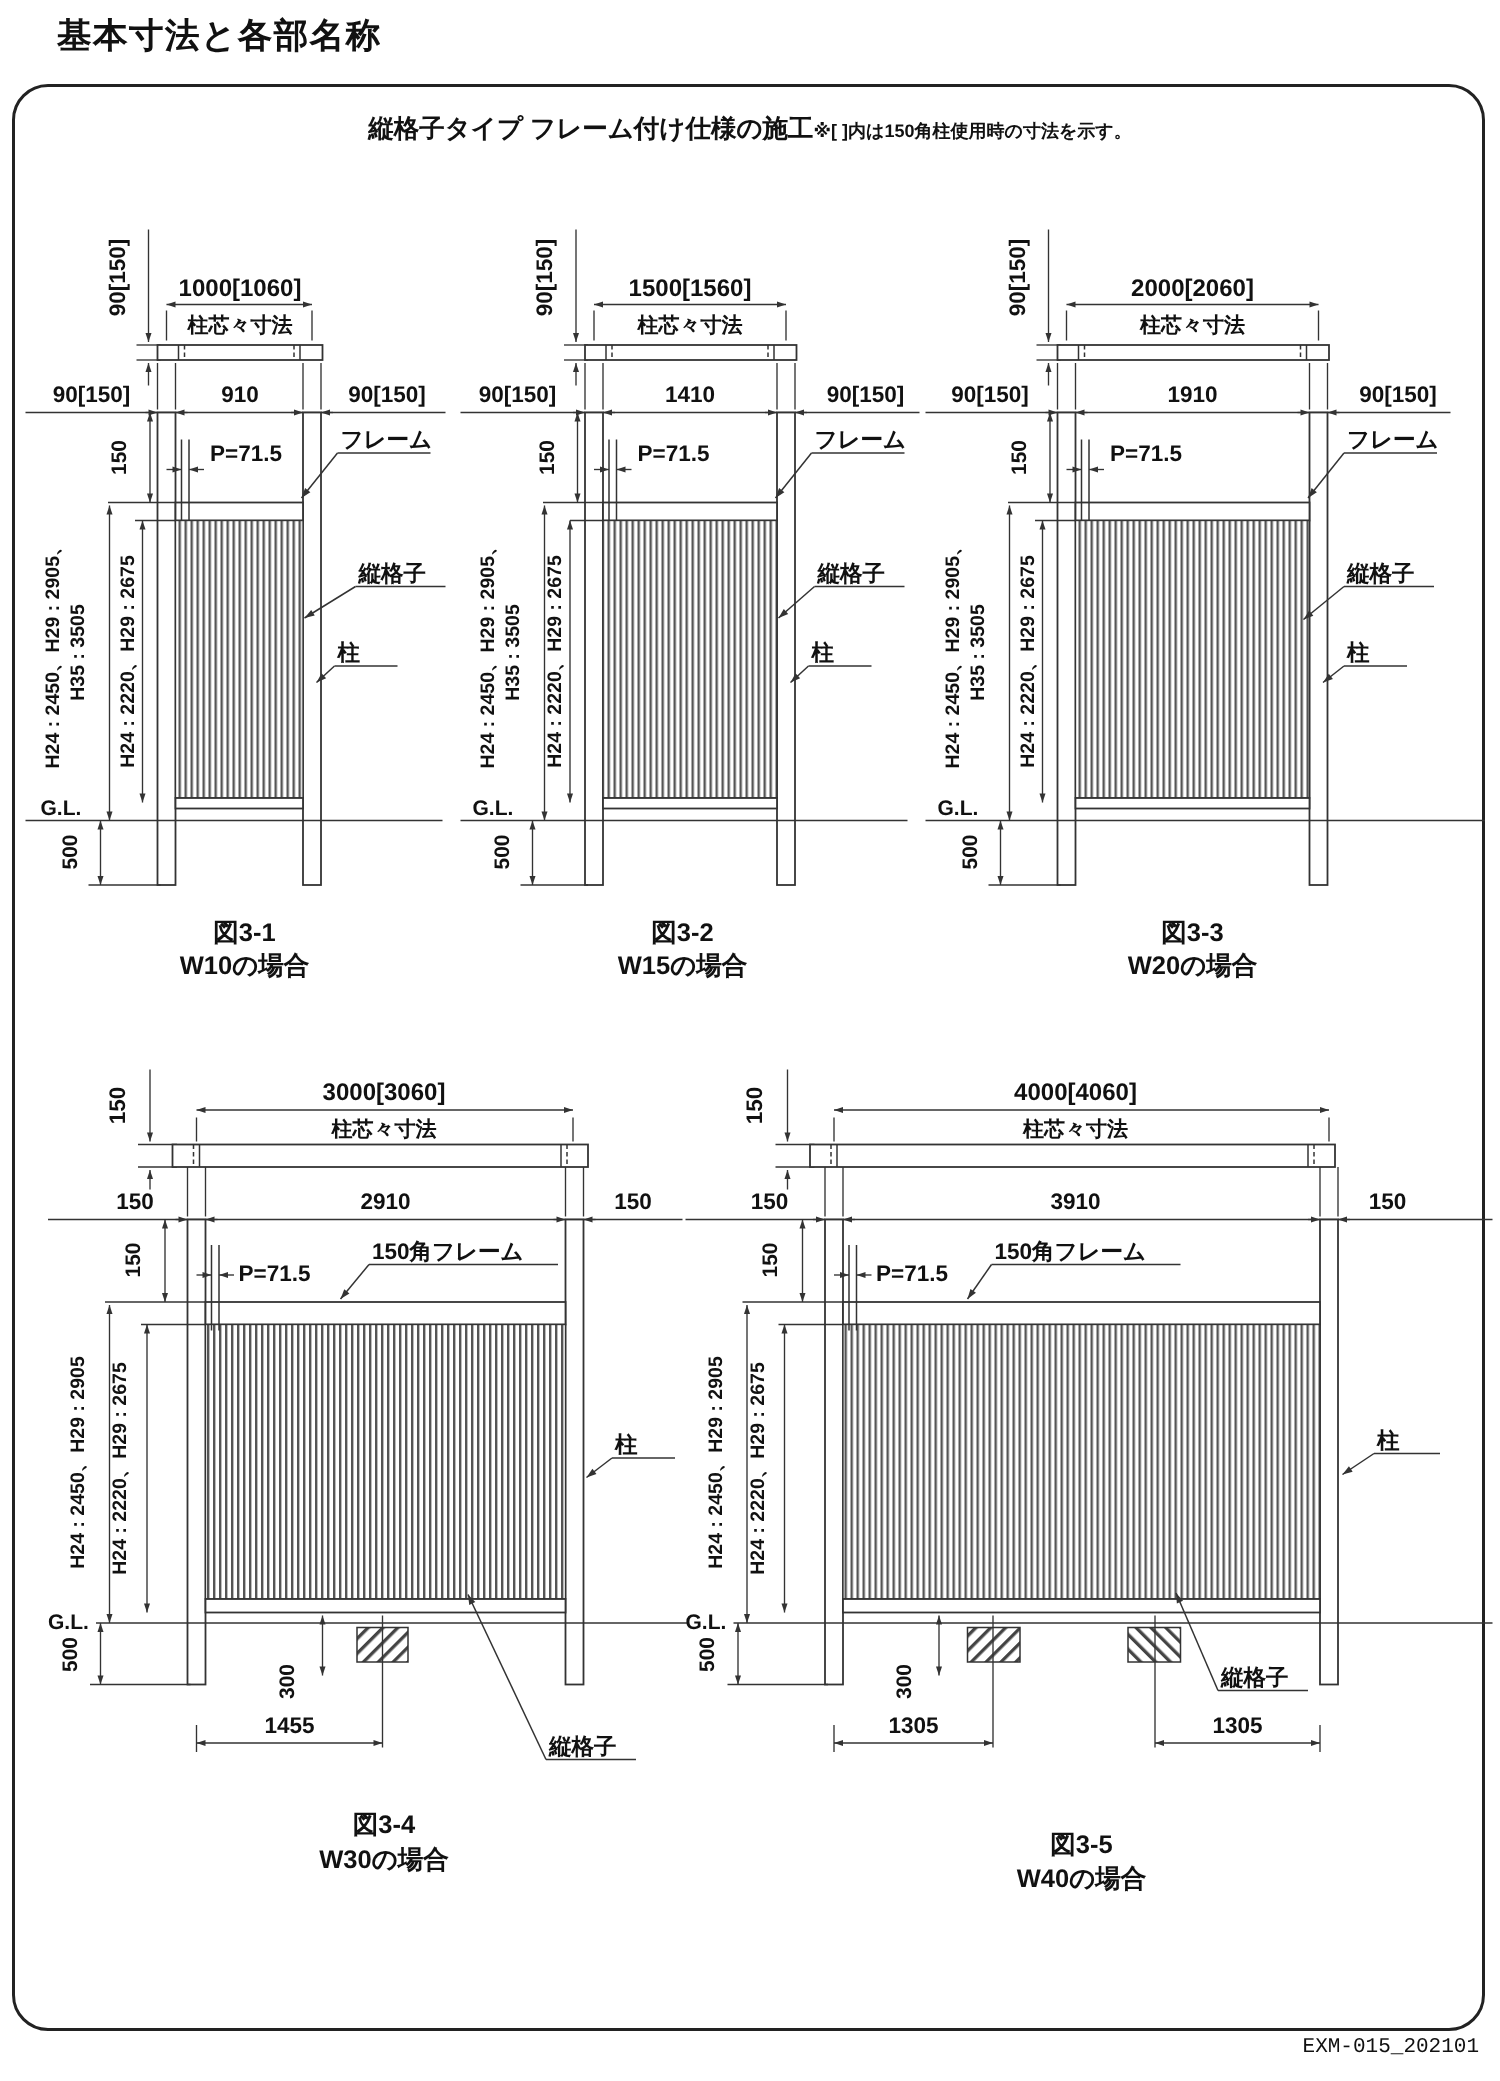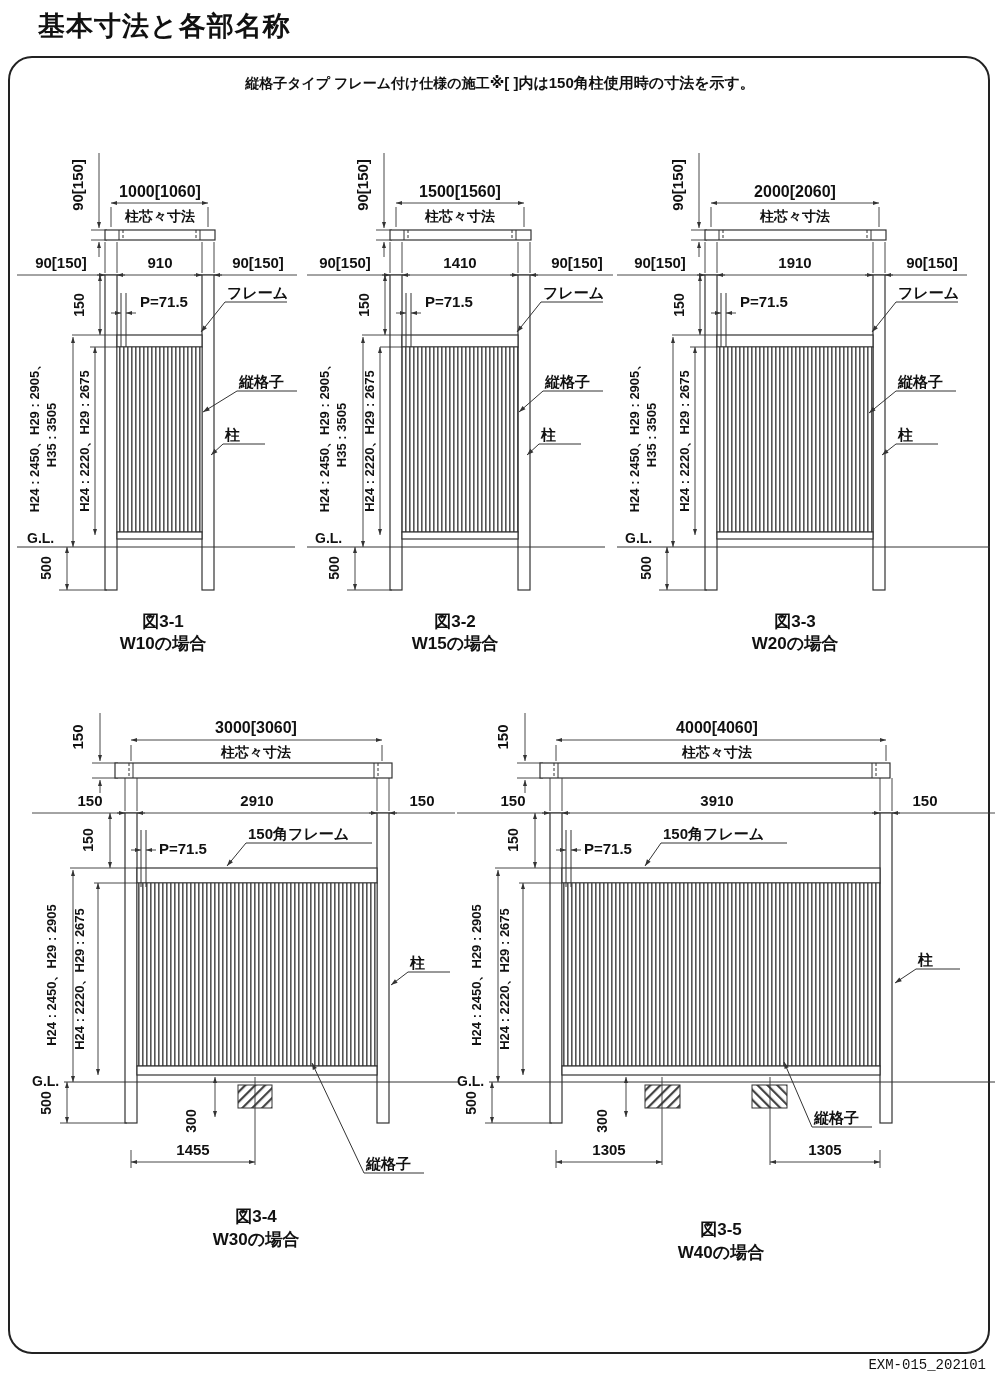--- a/index.html
+++ b/index.html
@@ -1,21 +1,21 @@
 <!DOCTYPE html>
 <html><head>
 <meta charset="utf-8">
 <style>
   html,body{margin:0;padding:0;background:#fff;}
   body{width:1000px;height:1387px;position:relative;font-family:"Liberation Sans","DejaVu Sans",sans-serif;color:#111;}
-  .page-title{position:absolute;left:38px;top:8px;font-size:27px;font-weight:bold;letter-spacing:1px;}
+  .page-title{position:absolute;left:38px;top:8px;font-size:23px;font-weight:bold;letter-spacing:1px;}
   .border-box{position:absolute;left:8px;top:56px;width:978px;height:1294px;border:2px solid #222;border-radius:24px;}
   .subtitle{position:absolute;left:0;top:74px;width:100%;text-align:center;font-weight:bold;}
-  .subtitle .main{font-size:14px;}
-  .subtitle .note{font-size:15px;}
+  .subtitle .main{font-size:17px;}
+  .subtitle .note{font-size:12px;}
   .doc-footer{position:absolute;right:14px;top:1357px;font-size:14px;font-family:Liberation Mono, monospace;}
   svg{position:absolute;overflow:visible;}
   svg text{fill:#111;font-family:"Liberation Sans","DejaVu Sans",sans-serif;font-weight:bold;}
   .t16{font-size:16px;text-anchor:middle;}
   .t15{font-size:15px;text-anchor:middle;}
   .t15l{font-size:15px;text-anchor:start;}
   .t14{font-size:14px;text-anchor:middle;}
   .t14l{font-size:14px;text-anchor:start;}
   .t13{font-size:13px;text-anchor:middle;}
   .tcap{font-size:17px;text-anchor:middle;}

